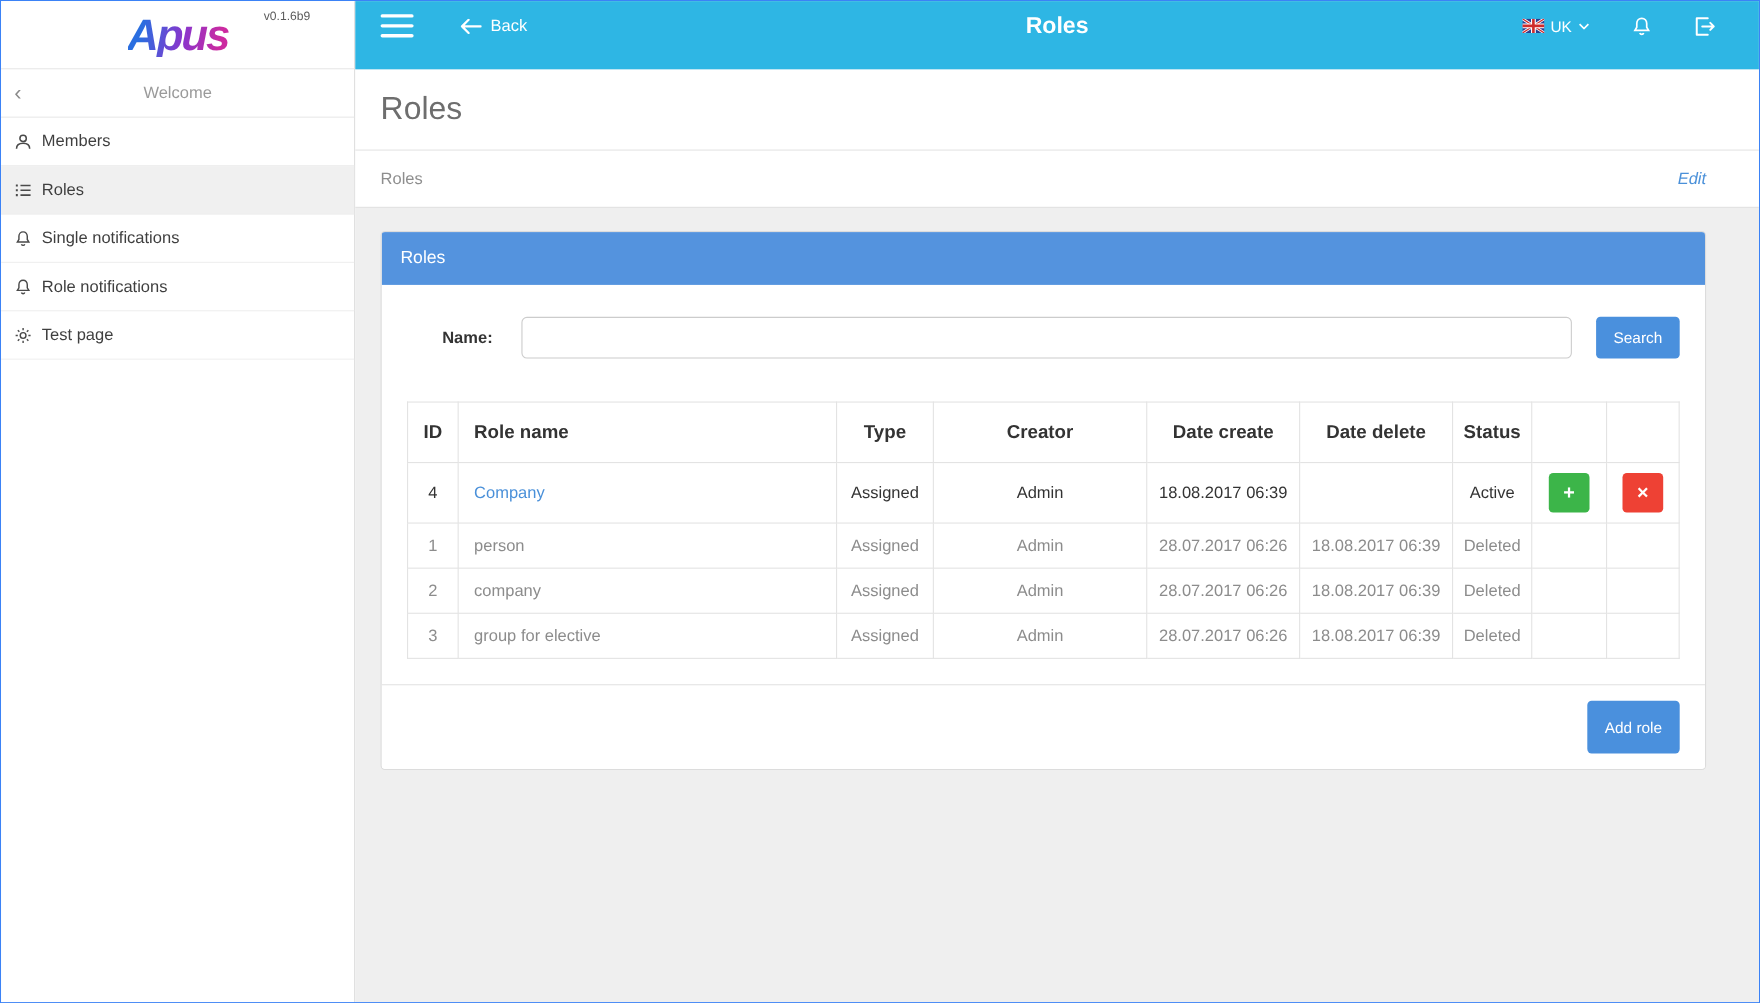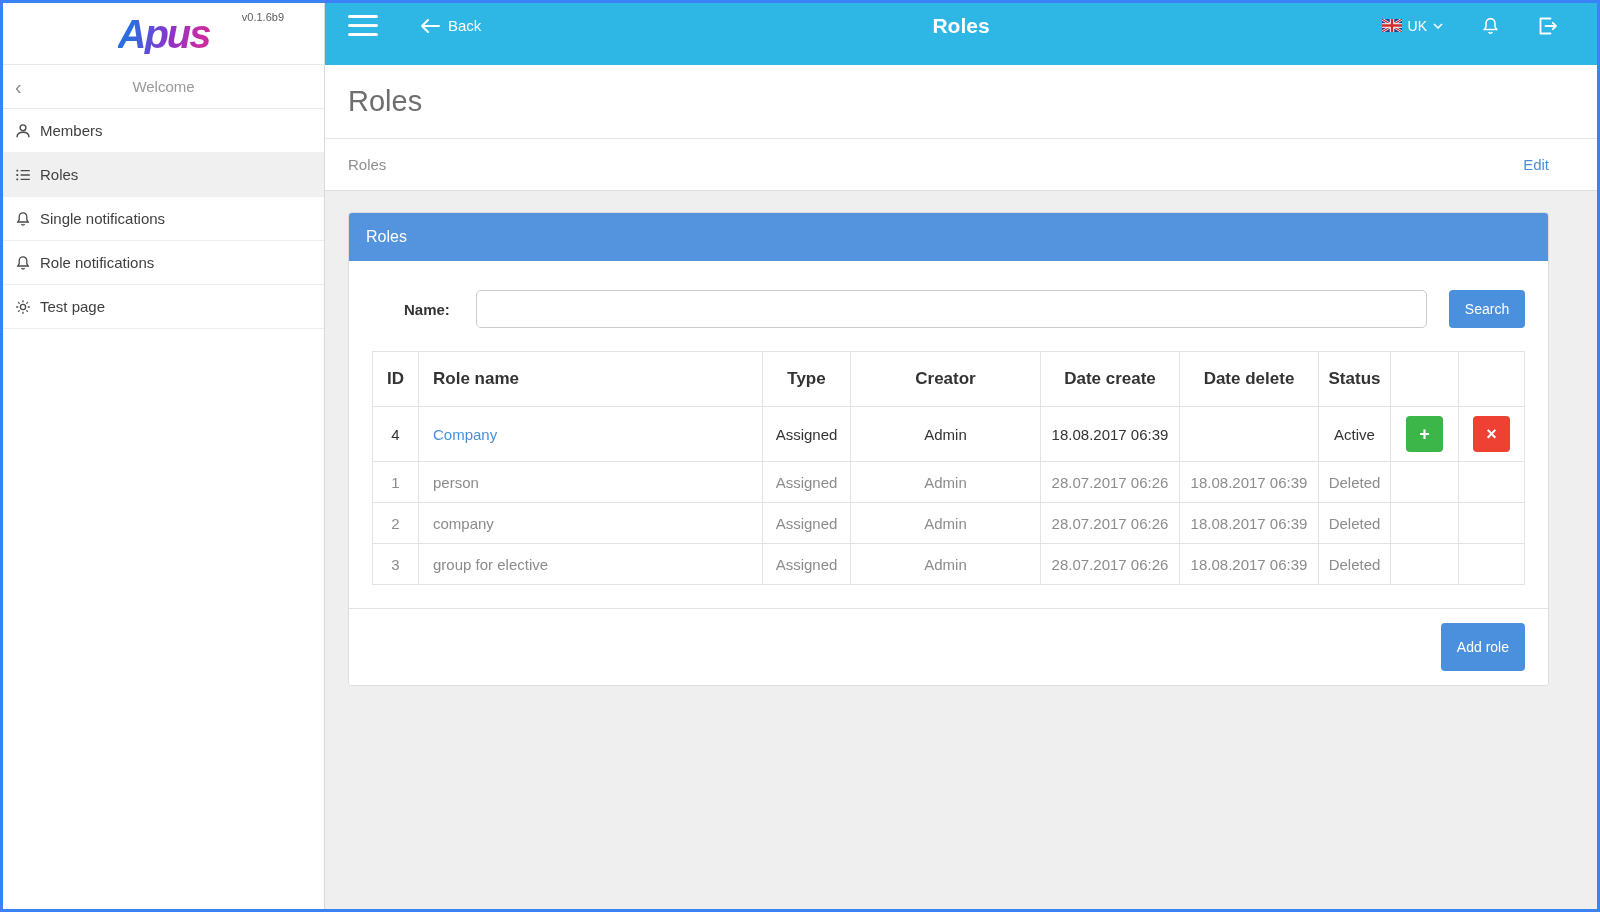--- a/index.html
+++ b/index.html
@@ -5,21 +5,21 @@
   * { box-sizing: border-box; margin: 0; padding: 0; }
   html, body { width: 1600px; height: 912px; }
   body {
     font-family: "Liberation Sans", "DejaVu Sans", sans-serif;
     color: #333;
     background: #fff;
   }
   .page {
     width: 1600px; height: 912px;
     display: flex;
-    border: 3px solid #3b82f6;
+    border: 1px solid #3b82f6;
     overflow: hidden;
     background: #fff;
   }
 
   
   .sidebar {
     width: 322px; min-width: 322px;
     background: #fff;
     border-right: 1px solid #d9d9d9;
     display: flex; flex-direction: column;
@@ -96,21 +96,21 @@
 
   .breadcrumb-bar {
     height: 53px;
     background: #fff;
     border-top: 1px solid #e7e7e7;
     border-bottom: 1px solid #e0e0e0;
     display: flex; align-items: center; justify-content: space-between;
     padding: 0 48px 0 23px;
     font-size: 15px; color: #8e8e8e;
   }
-  .edit-link { color: var(--link, #4a90d9); text-decoration: none; cursor: pointer; }
+  .edit-link { color: var(--link, #4a90d9); text-decoration: none; cursor: pointer; font-style: italic; }
 
   .content { flex: 1; padding: 21px 48px 21px 23px; }
 
   
   .panel { background: #fff; border: 1px solid #dcdcdc; border-radius: 4px; overflow: hidden; }
   .panel-heading {
     background: var(--panel-header, #5493de);
     color: #fff; font-size: 16px;
     height: 48px; display: flex; align-items: center;
     padding: 0 17px;
@@ -124,21 +124,21 @@
     border: 1px solid #ccc; border-radius: 5px;
     padding: 0 12px; font-size: 15px; outline: none;
     font-family: inherit;
   }
   .btn { border: none; border-radius: 4px; color: #fff; cursor: pointer; font-family: Liberation Sans, sans-serif; }
   .btn-search { width: 76px; height: 38px; margin-left: 22px; background: var(--button-blue, #4a90dd); font-size: 14px; }
 
   
   .roles-table {
     width: 100%; border-collapse: collapse; table-layout: fixed;
-    margin-top: 23px; font-size: 15px; background: #fff; padding-left: 43px;
+    margin-top: 39px; font-size: 15px; background: #fff; padding-left: 43px;
   }
   .roles-table th, .roles-table td {
     border: 1px solid #e3e3e3;
     text-align: center;
     padding: 6px 8px;
     overflow: hidden;
   }
   .roles-table th { font-size: 17px; color: #333; font-weight: bold; height: 55px; }
   .roles-table th:nth-child(2), .roles-table td:nth-child(2) { text-align: left; padding-left: 14px; }
   .roles-table td { color: #8c8c8c; height: 41px; }

